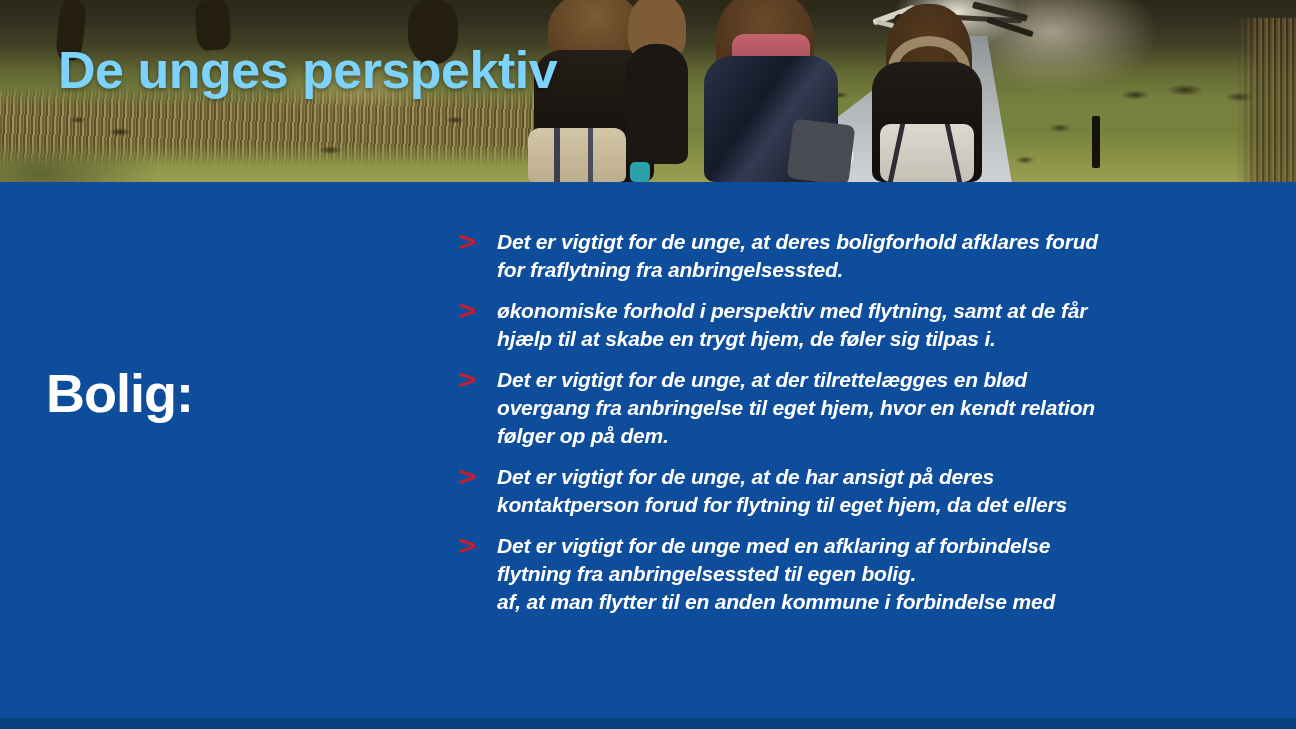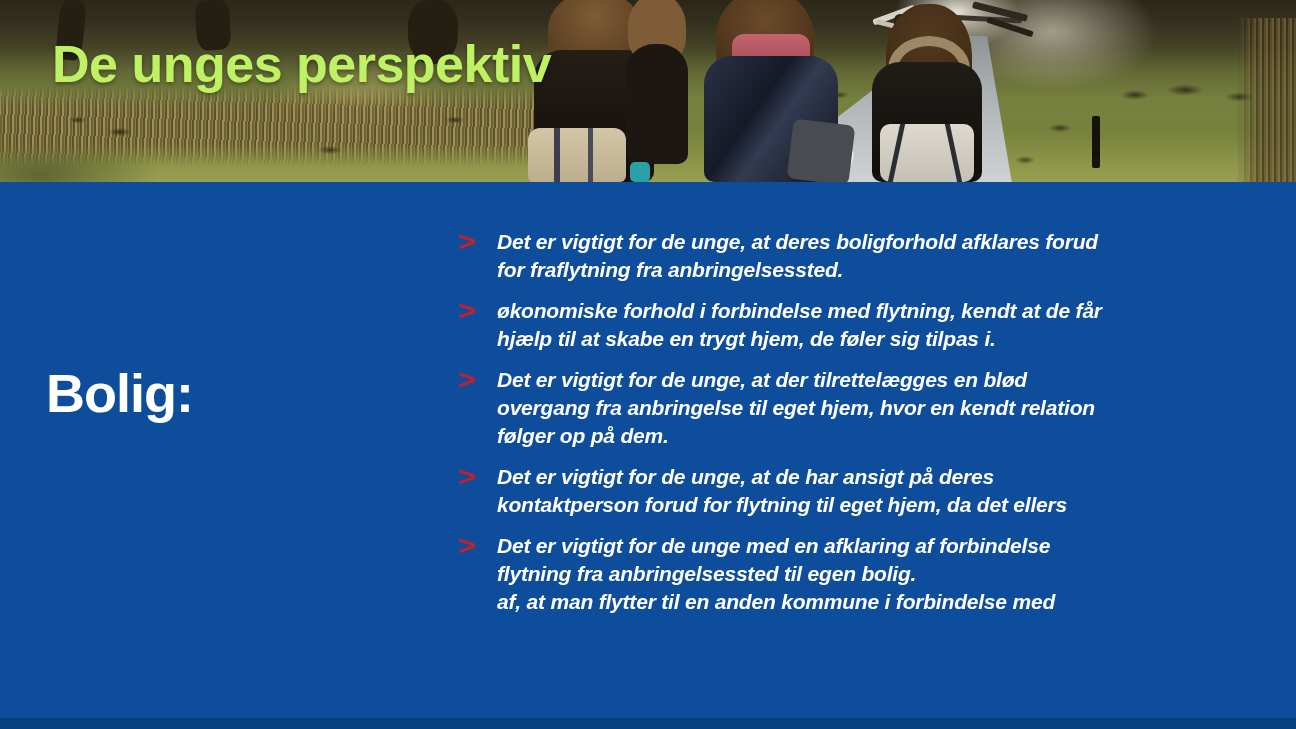--- a/index.html
+++ b/index.html
@@ -67,21 +67,21 @@
   .c2-hair{left:716px;top:-10px;width:98px;height:104px;background:radial-gradient(circle at 50% 30%, #6a4a2b 0%, #4a3018 75%);}
   .c2-scarf{position:absolute;left:732px;top:34px;width:78px;height:32px;background:linear-gradient(180deg,#c3636d,#a84e59);border-radius:12px;}
   .c2-jacket{left:704px;top:56px;width:134px;height:126px;background:linear-gradient(125deg,#2b3247 0%, #151a28 40%, #333b52 55%, #10131d 100%);}
   .c2-bag{position:absolute;left:790px;top:122px;width:62px;height:60px;background:#484b51;border-radius:8px;transform:rotate(7deg);}
   .c3-hair{left:886px;top:4px;width:86px;height:112px;background:radial-gradient(circle at 50% 28%, #55391f 0%, #3c2813 75%);}
   .c3-fur{position:absolute;left:888px;top:36px;width:62px;height:46px;border:10px solid #9c8866;border-radius:50%;background:transparent;}
   .c3-jacket{left:872px;top:62px;width:110px;height:120px;background:linear-gradient(180deg,#201c18 0%, #120f0c 85%);}
   .c3-bag{position:absolute;left:880px;top:124px;width:94px;height:58px;background:linear-gradient(180deg,#ddd9cf,#c4c0b4);border-radius:10px;}
   .c3-bag:before{content:"";position:absolute;left:14px;top:0;width:5px;height:100%;background:#2c2c34;transform:skewX(-12deg);}
   .c3-bag:after{content:"";position:absolute;right:18px;top:0;width:5px;height:100%;background:#2c2c34;transform:skewX(12deg);}
-  .title{position:absolute;left:48px;top:30px;margin:4px;color:#bef264;font-size:52px;font-weight:700;letter-spacing:-.5px;text-shadow:0 2px 4px rgba(0,0,0,.35);}
+  .title{position:absolute;left:48px;top:30px;margin:10px;color:#7dd3fc;font-size:52px;font-weight:700;letter-spacing:-.5px;text-shadow:0 2px 4px rgba(0,0,0,.35);}
 
   
   .body-area{position:absolute;left:0;top:182px;width:1296px;height:547px;background:#0d4d9c;}
   .section-heading{position:absolute;left:46px;top:184px;color:#ffffff;font-size:54px;font-weight:700;letter-spacing:-1px;line-height:1;}
   .bullets{position:absolute;left:458px;top:46px;width:730px;margin:0;padding:0;list-style:none;}
   .bullets li{display:flex;margin:0 0 13px 0;}
   .marker{flex:none;width:26px;margin-right:13px;color:#c22030;font-size:27px;font-weight:700;line-height:28px;transform:scaleX(1.15);transform-origin:left;}
   .lines{display:block;}
   .ln{display:block;white-space:nowrap;color:#ffffff;font-size:21px;font-weight:700;line-height:28px;letter-spacing:-.2px;font-style:italic;}
   .footer-strip{position:absolute;left:0;bottom:0;width:100%;height:11px;background:#08417f;}
@@ -131,21 +131,21 @@
       <li>
         <span class="marker">&gt;</span>
         <span class="lines">
           <span class="ln">Det er vigtigt for de unge, at deres boligforhold afklares forud</span>
           <span class="ln">for fraflytning fra anbringelsessted.</span>
         </span>
       </li>
       <li>
         <span class="marker">&gt;</span>
         <span class="lines">
-          <span class="ln">økonomiske forhold i forbindelse med flytning, kendt at de får</span>
+          <span class="ln">økonomiske forhold i perspektiv med flytning, samt at de får</span>
           <span class="ln">hjælp til at skabe en trygt hjem, de føler sig tilpas i.</span>
         </span>
       </li>
       <li>
         <span class="marker">&gt;</span>
         <span class="lines">
           <span class="ln">Det er vigtigt for de unge, at der tilrettelægges en blød</span>
           <span class="ln">overgang fra anbringelse til eget hjem, hvor en kendt relation</span>
           <span class="ln">følger op på dem.</span>
         </span>

